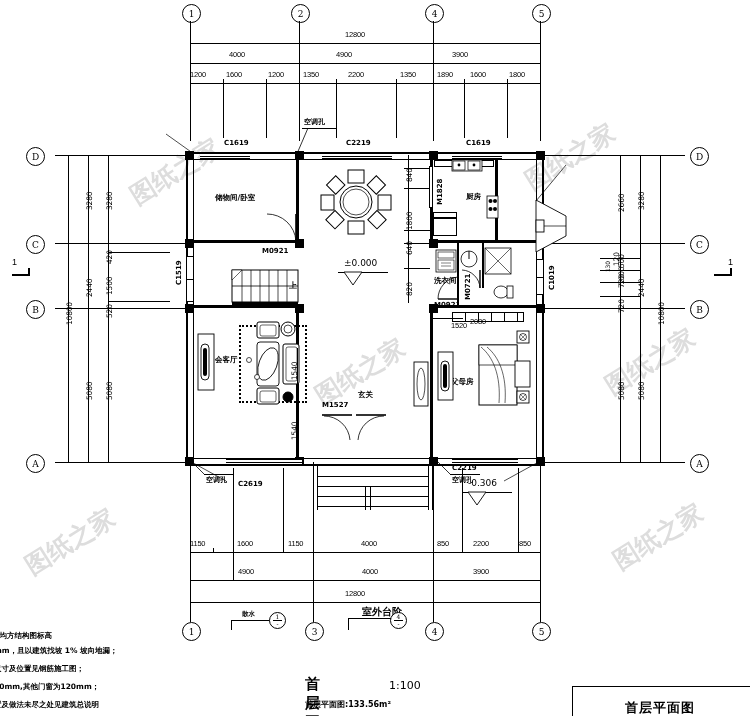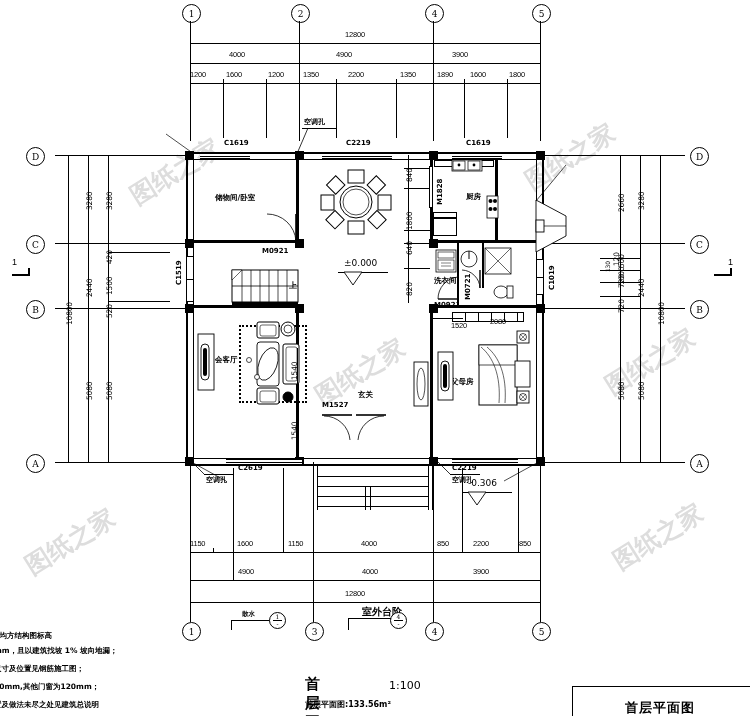--- a/index.html
+++ b/index.html
@@ -311,21 +311,21 @@
   <div class="win" style="left:452px;top:153px;width:50px;height:6px;"></div>
   <div class="lbl" style="left:466px;top:139px;">C1619</div>
 
   <div class="win" style="left:187px;top:256px;width:6px;height:46px;"></div>
   <div class="lblv" style="left:175px;top:285px;">C1519</div>
 
   <div class="win" style="left:537px;top:259px;width:6px;height:36px;"></div>
   <div class="lblv" style="left:548px;top:290px;">C1019</div>
 
   <div class="win" style="left:226px;top:459px;width:76px;height:6px;"></div>
-  <div class="lbl" style="left:238px;top:464px;">C2619</div>
+  <div class="lbl" style="left:238px;top:480px;">C2619</div>
   <div class="win" style="left:452px;top:459px;width:66px;height:6px;"></div>
   <div class="lbl" style="left:452px;top:464px;">C2219</div>
 
   <svg class="abs" style="left:262px;top:212px;width:36px;height:32px;">
     <path d="M34,29 A29,29 0 0 0 5,2" fill="none" stroke="#000" stroke-width="0.8"></path>
     <line x1="34" y1="29" x2="34" y2="2" stroke="#000" stroke-width="1.6"></line>
   </svg>
   <div class="lbl" style="left:262px;top:247px;">M0921</div>
 
   <div class="wallf" style="left:429px;top:166px;width:4px;height:42px;"></div>
@@ -355,21 +355,21 @@
     <div class="ln h1" style="left:0;top:0;width:72px;"></div>
     <div class="ln h1" style="left:0;top:9px;width:72px;"></div>
     <div class="ln v1" style="left:0;top:0;height:10px;"></div>
     <div class="ln v1" style="left:13px;top:0;height:10px;"></div>
     <div class="ln v1" style="left:26px;top:0;height:10px;"></div>
     <div class="ln v1" style="left:39px;top:0;height:10px;"></div>
     <div class="ln v1" style="left:52px;top:0;height:10px;"></div>
     <div class="ln v1" style="left:65px;top:0;height:10px;"></div>
     <div class="ln v1" style="left:71px;top:0;height:10px;"></div>
   </div>
-  <div class="dim" style="left:470px;top:318px;margin-left:20px;">2080</div>
+  <div class="dim" style="left:470px;top:318px;">2080</div>
   <div class="dim" style="left:451px;top:322px;">1520</div>
   <div class="ln h1" style="left:433px;top:318px;width:30px;"></div>
 
   <div class="room" style="left:215px;top:193px;">储物间/卧室</div>
   <div class="room" style="left:349px;top:196px;">餐厅</div>
   <div class="room" style="left:466px;top:192px;">厨房</div>
   <div class="room" style="left:434px;top:276px;">洗衣间</div>
   <div class="room" style="left:215px;top:355px;">会客厅</div>
   <div class="room" style="left:358px;top:390px;">玄关</div>
   <div class="room" style="left:451px;top:377px;">父母房</div>

